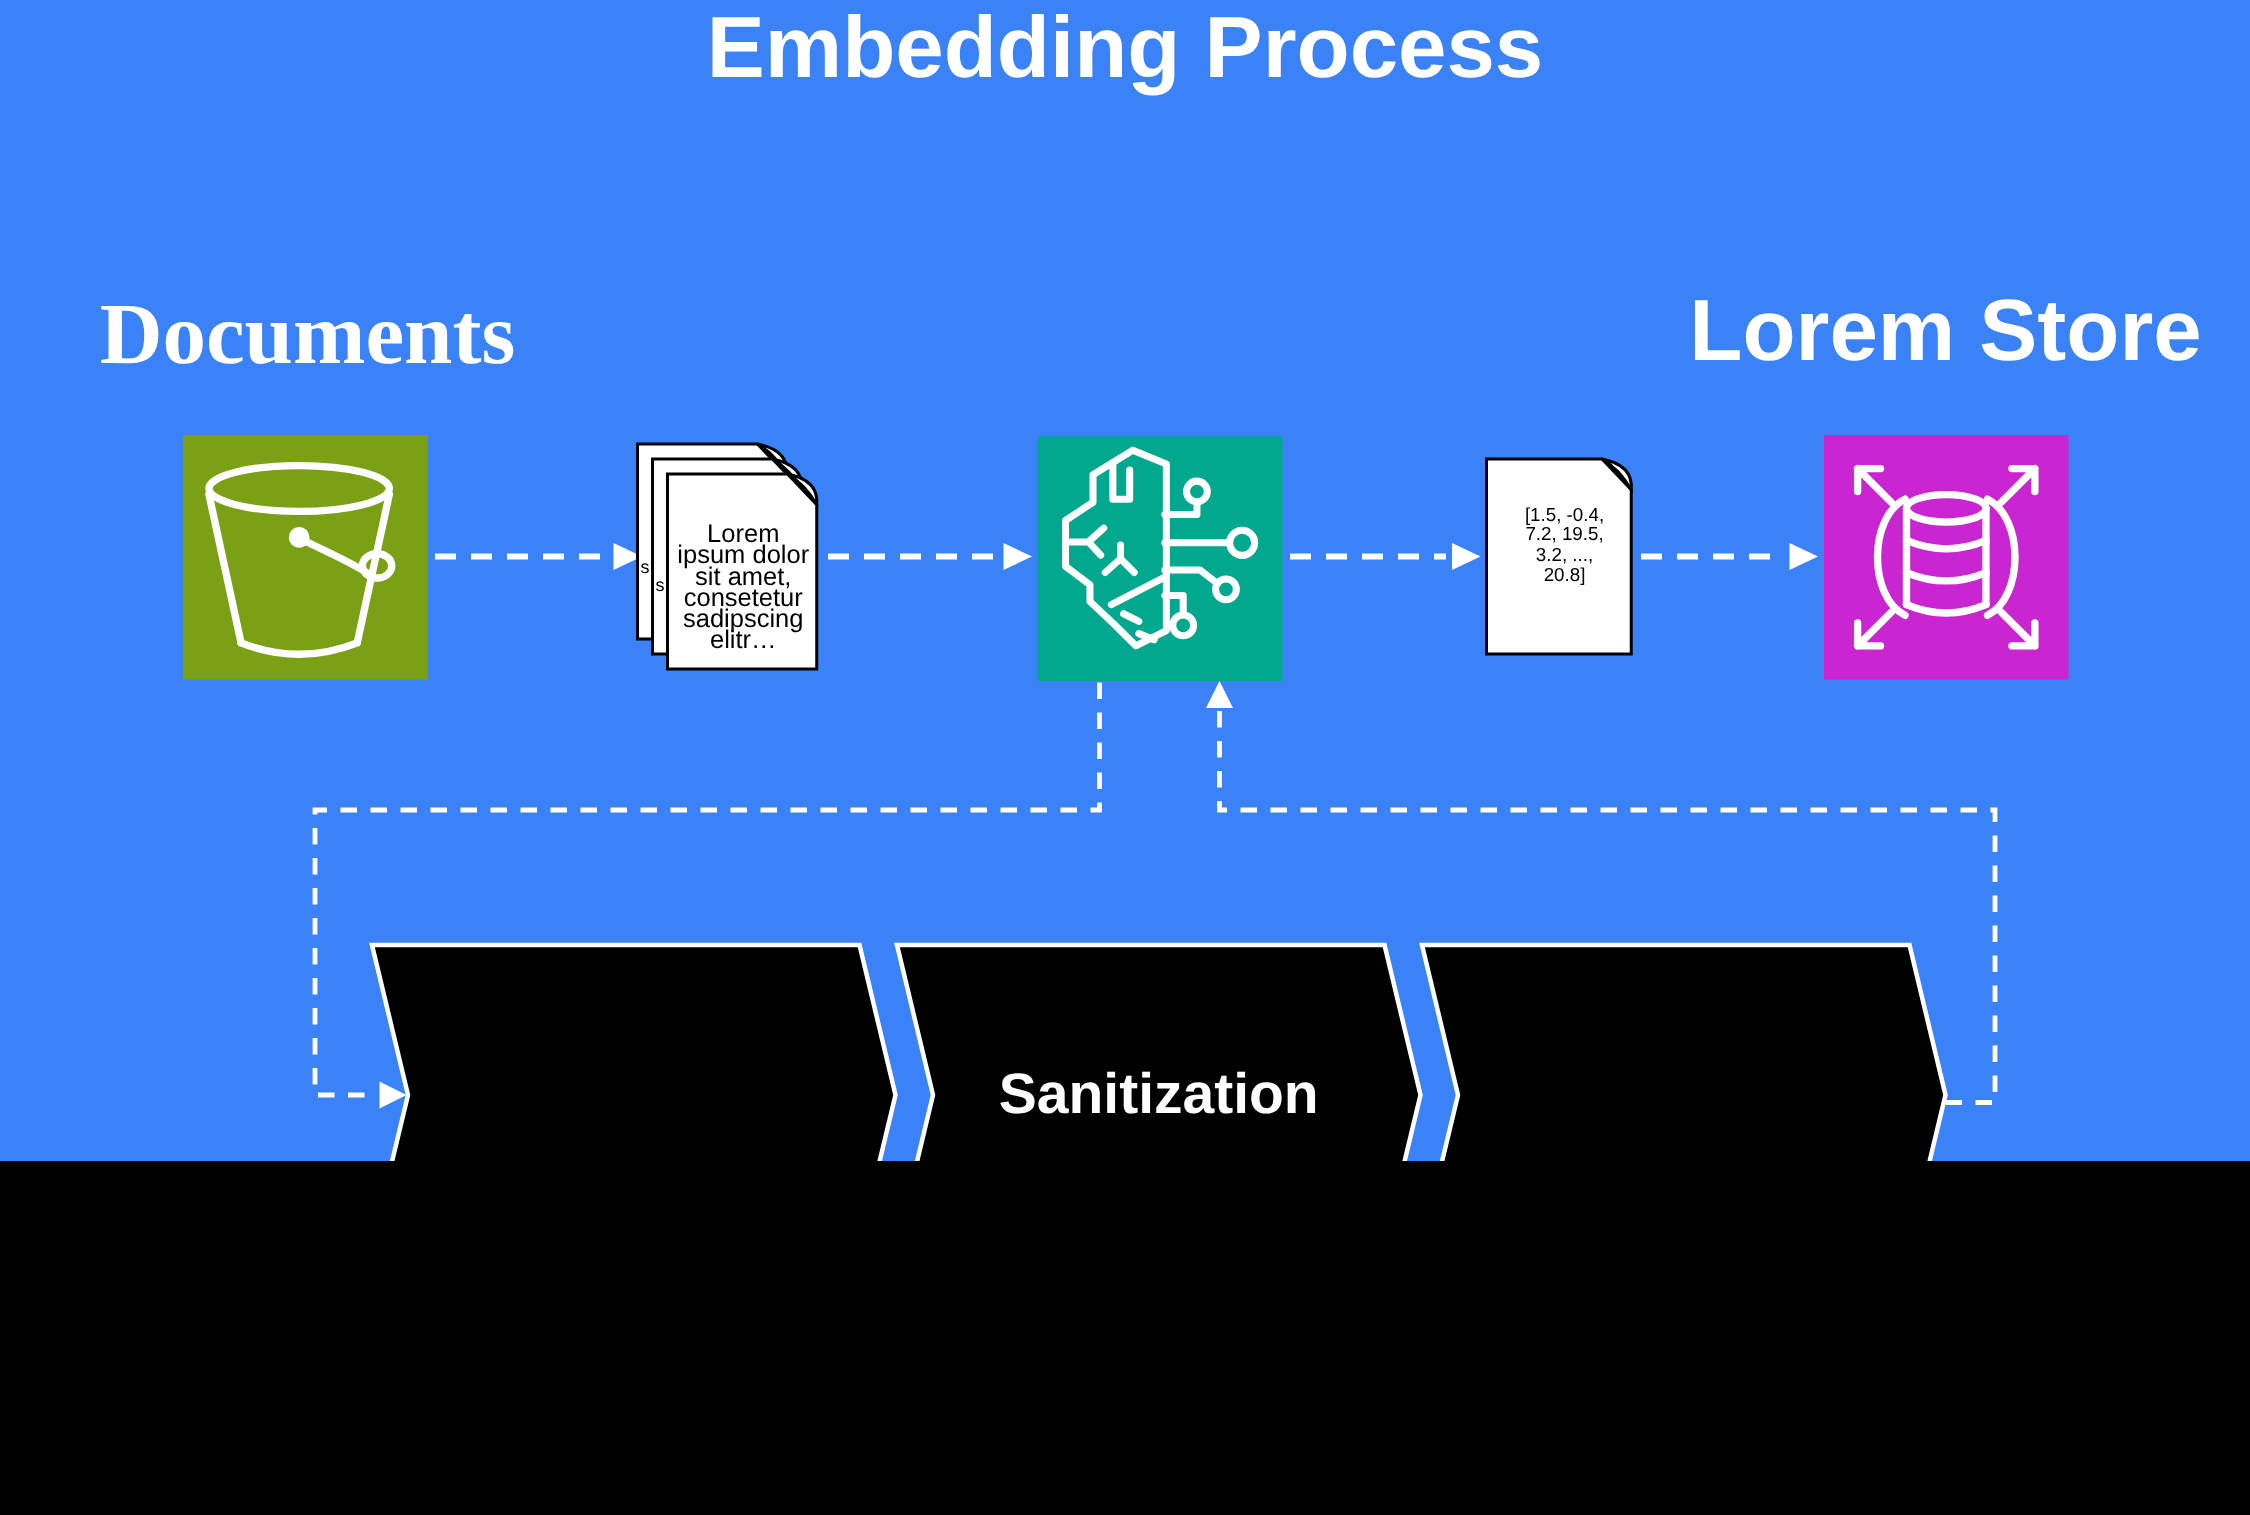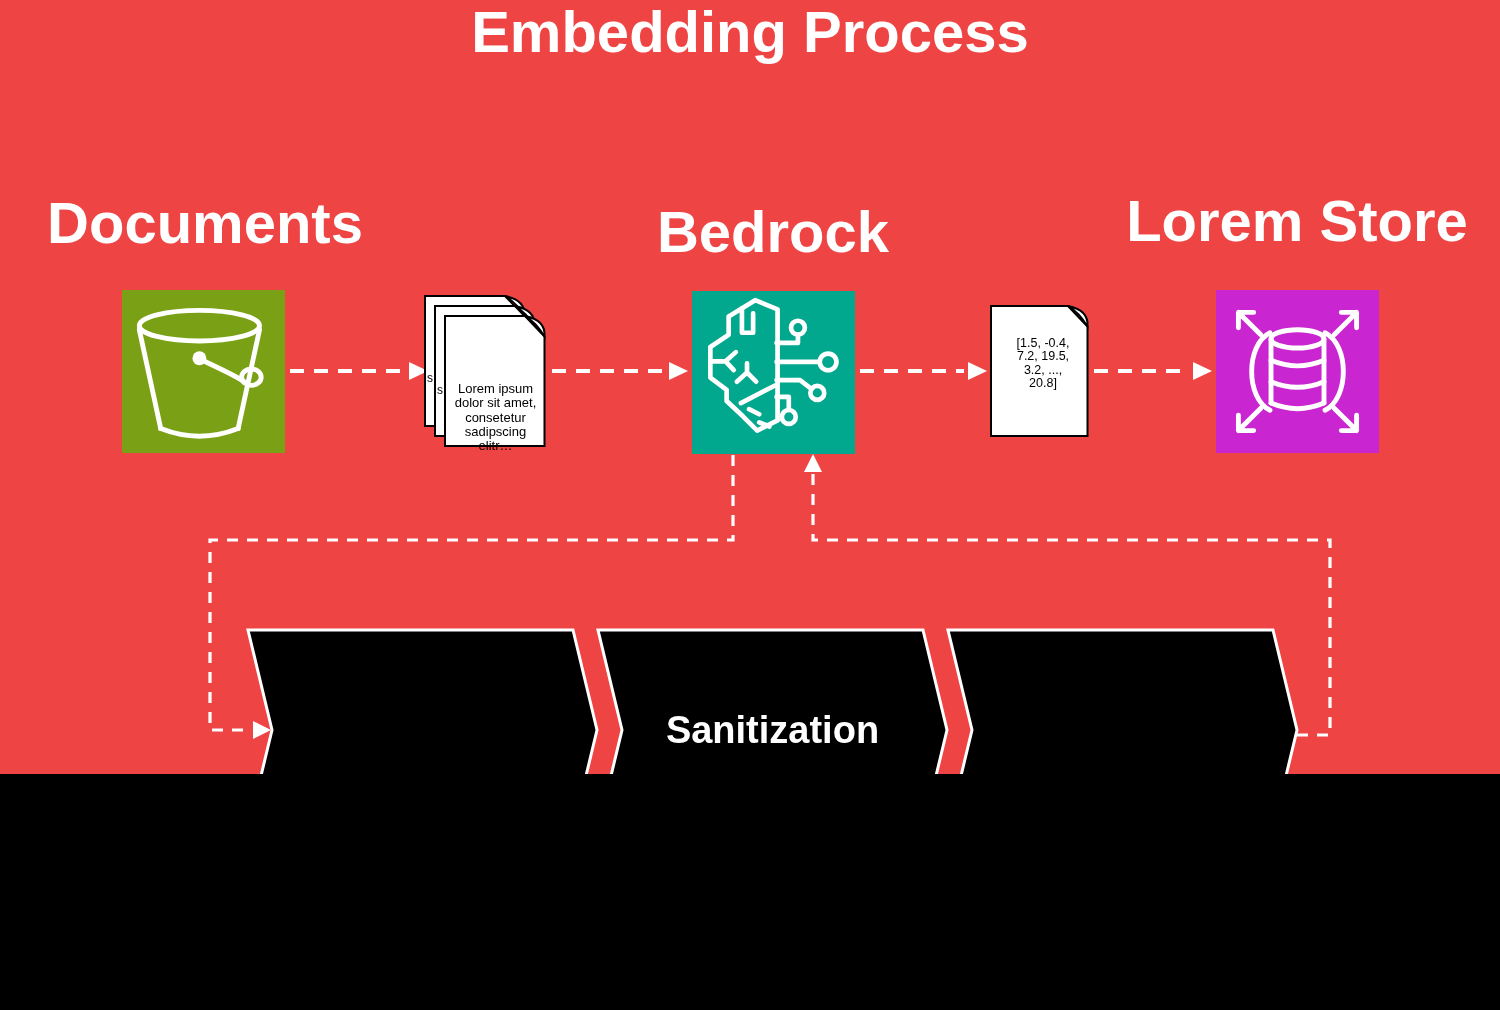--- a/index.html
+++ b/index.html
@@ -1,41 +1,41 @@
 <!DOCTYPE html>
 <html><head>
 <meta charset="utf-8">
 <style>
   html,body{margin:0;padding:0;background:#000;}
   .canvas{
     position:relative;
     width:1500px;height:774px;
-    background:#ef4444;
+    background:#3b82f6;
     overflow:hidden;
     font-family:"Liberation Sans","DejaVu Sans",sans-serif;
   }
   .layer{position:absolute;left:0;top:0;}
   .lbl{
     position:absolute;
     color:#fff;
     font-weight:700;
     text-align:center;
     white-space:nowrap;
   }
   .title{left:0;top:31;width:1500px;font-size:58px;line-height:64px;}
   .node-label{width:360px;font-size:58px;line-height:62px;}
-  .lbl-documents{left:25px;top:192px;}
+  .lbl-documents{left:25px;top:192px;font-family:Liberation Serif, serif;}
   .lbl-bedrock{left:593px;top:201px;}
   .lbl-vectorstore{left:1117px;top:190px;}
   .chev-label{position:absolute;top:708px;width:349px;line-height:44px;
     font-size:38px;font-weight:700;color:#fff;text-align:center;white-space:nowrap;}
   .chev1{left:248px;} .chev2{left:598px;} .chev3{left:948px;}
   .doc-text{
     position:absolute;left:448px;top:349px;width:95px;
-    font-size:13px;line-height:14.3px;color:#000;text-align:center;margin-top:33px;
+    font-size:17px;line-height:14.3px;color:#000;text-align:center;
   }
   .page-frag{position:absolute;font-size:12px;color:#000;line-height:12px;}
   .frag1{left:427px;top:372px;}
   .frag2{left:437px;top:384px;}
   .vec-text{
     position:absolute;left:1003px;top:337px;width:80px;
     font-size:12.5px;line-height:13.4px;color:#000;text-align:center;
   }
 </style>
 </head>
@@ -142,21 +142,20 @@
         <path d="M27,55.5 Q40,61 53,55.5"></path>
         <path d="M27,34.5 Q40,40 53,34.5"></path>
         <path d="M27,45 Q40,50.5 53,45"></path>
       </g>
     </g>
   </svg>
 
   <div class="lbl title">Embedding Process</div>
 
   <div class="lbl node-label lbl-documents">Documents</div>
-  <div class="lbl node-label lbl-bedrock">Bedrock</div>
   <div class="lbl node-label lbl-vectorstore">Lorem Store</div>
 
   <div class="page-frag frag1">s</div>
   <div class="page-frag frag2">s</div>
   <div class="doc-text">Lorem ipsum dolor sit amet, consetetur sadipscing elitr…</div>
 
   <div class="vec-text">
     <div>[1.5, -0.4,</div>
     <div>7.2, 19.5,</div>
     <div>3.2, ...,</div>

